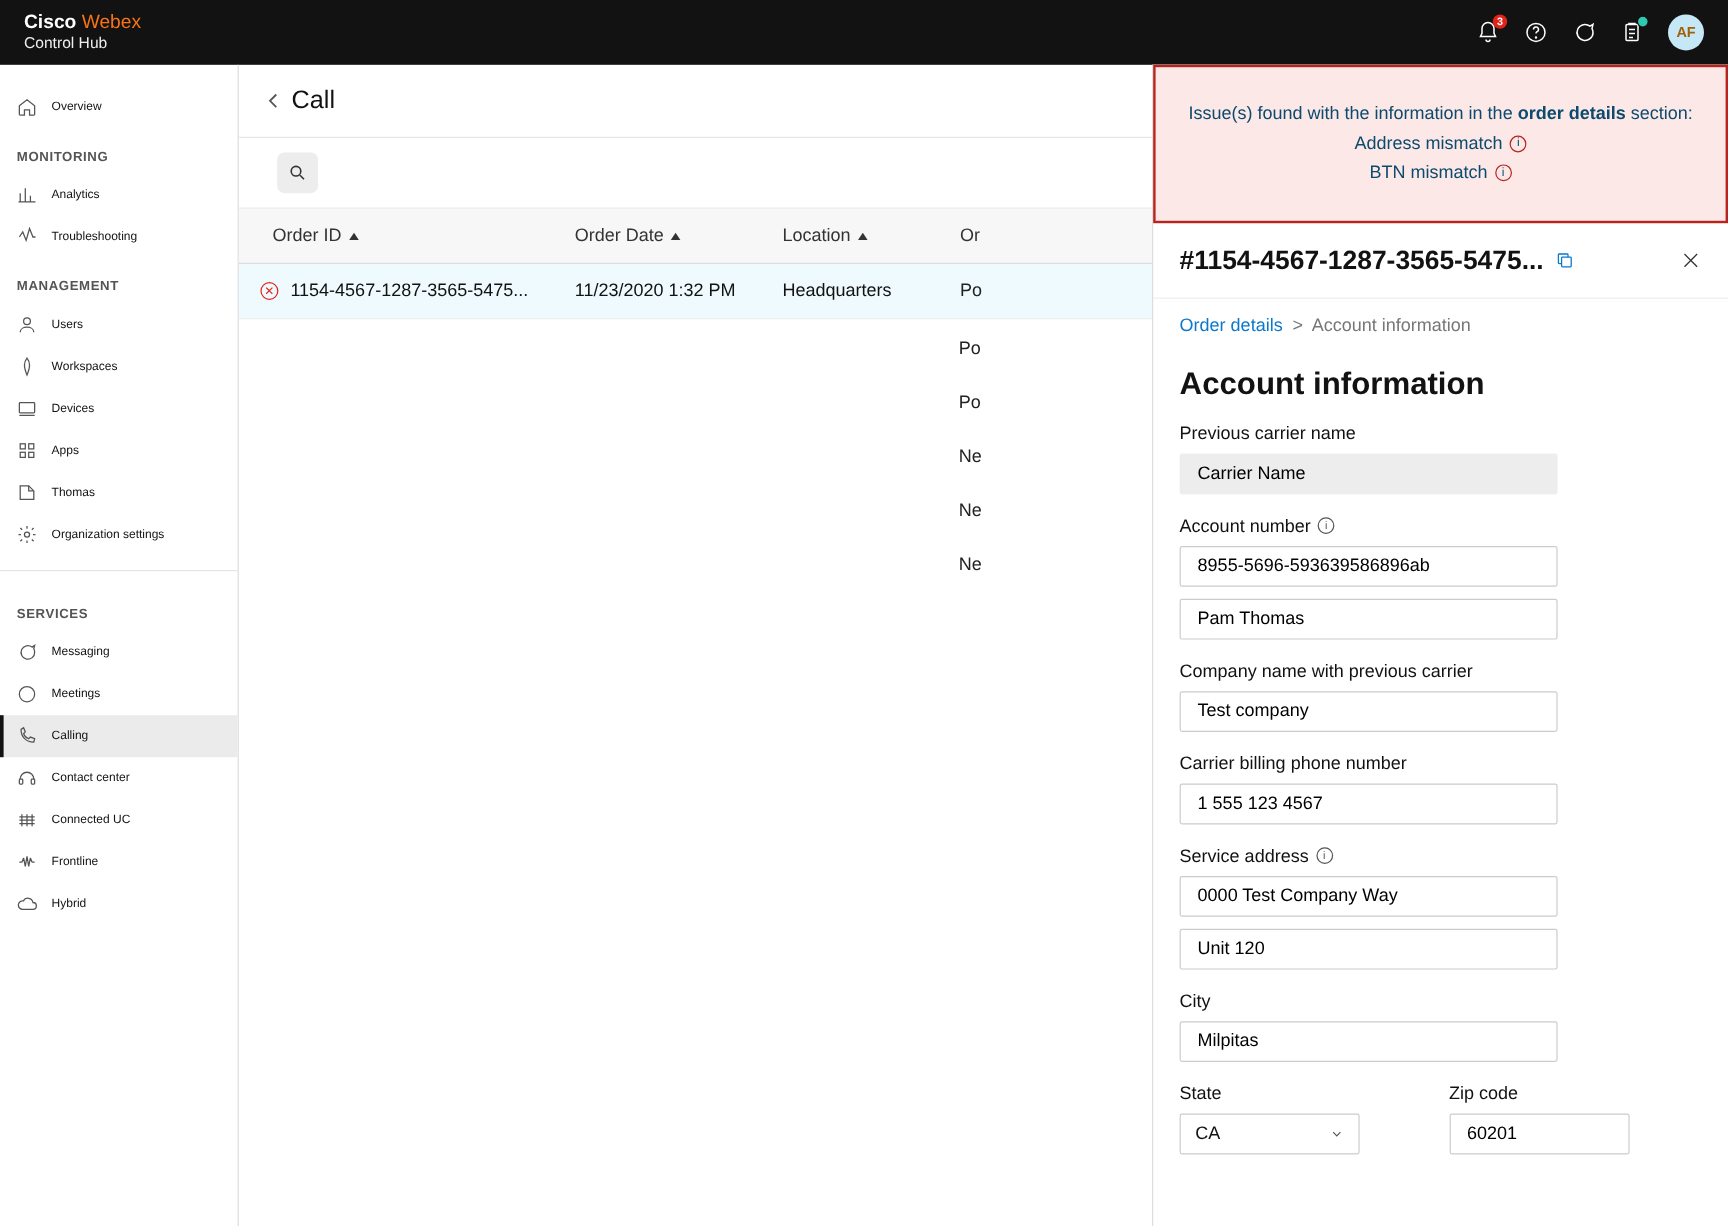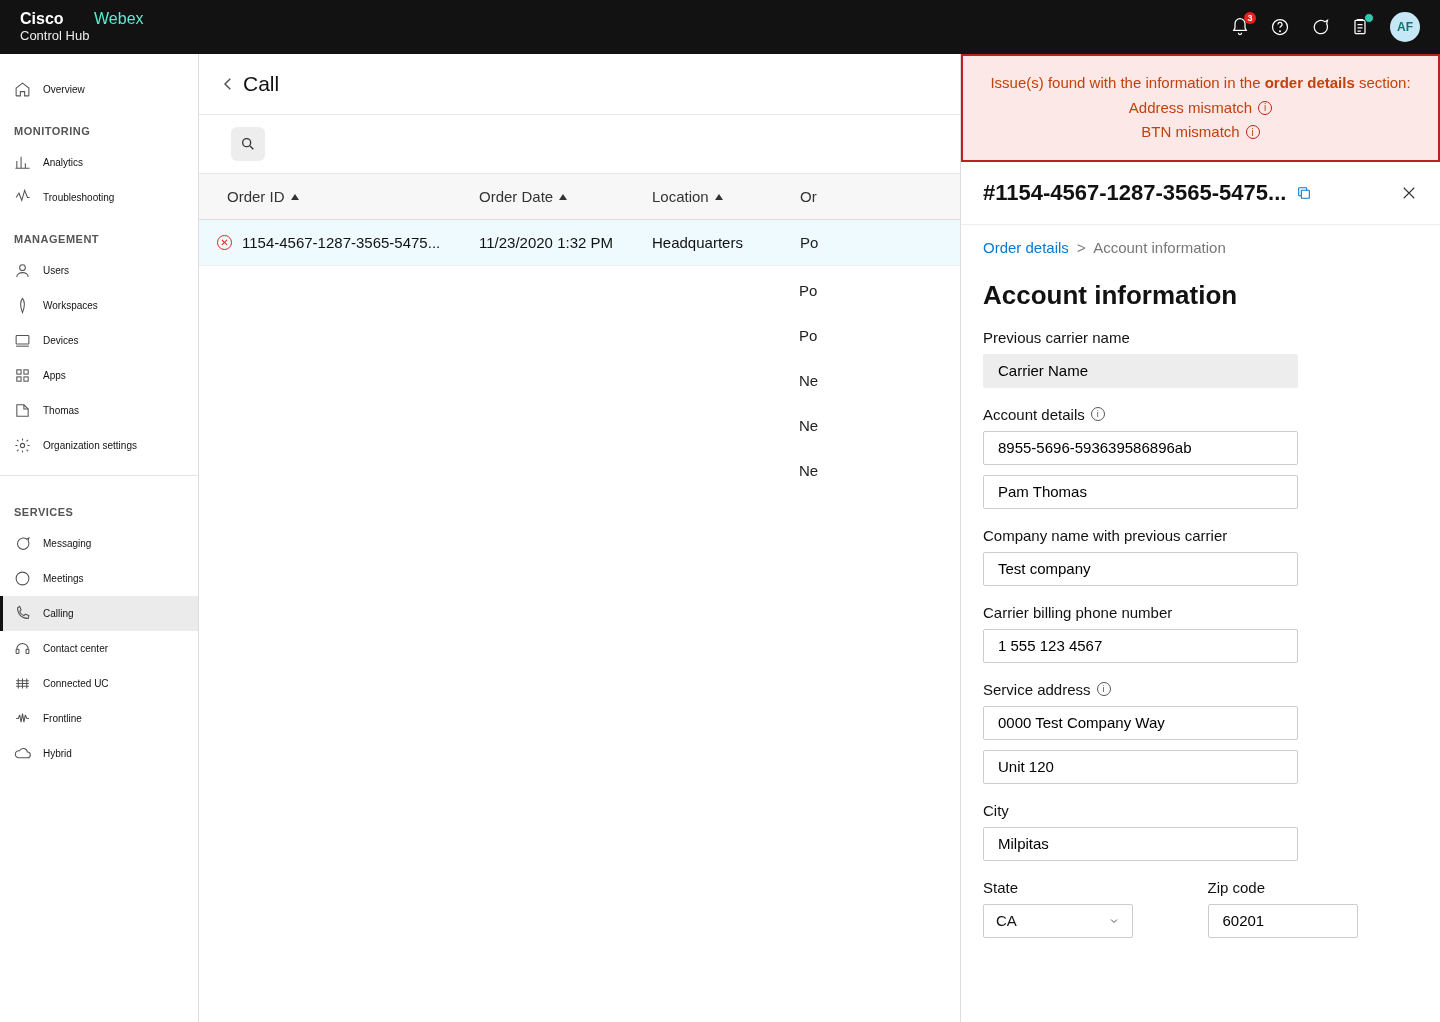--- a/index.html
+++ b/index.html
@@ -1,28 +1,28 @@
 <!DOCTYPE html>
 <html><head>
 <meta charset="utf-8">
 <style>
 *{box-sizing:border-box;margin:0;padding:0;font-family:"Helvetica Neue",Arial,sans-serif;}
 body{background:#fff;color:#121212;font-size:14px;width:1440px;height:1022px;overflow:hidden;position:relative;}
 .header{height:54px;background:#121212;color:#fff;display:flex;align-items:center;padding:0 20px;justify-content:space-between;}
 .brand{display:flex;flex-direction:column;line-height:1.15;}
 .brand-top{font-size:16px;}
 .brand-top b{font-weight:700;}
-.brand-top span{font-weight:300;color:#5eead4;margin-left:26px;}
+.brand-top span{font-weight:300;color:#f97316;}
 .brand-sub{font-size:13px;color:#eee;}
 .header-right{display:flex;align-items:center;gap:20px;}
 .hicon{width:20px;height:20px;stroke:#fff;fill:none;stroke-width:1.5;position:relative;display:flex;align-items:center;justify-content:center;}
 .hicon svg{width:20px;height:20px;stroke:#fff;fill:none;stroke-width:1.5;}
 .badge-red{position:absolute;top:-5px;right:-6px;background:#e2231a;color:#fff;font-size:9px;width:12px;height:12px;border-radius:50%;display:flex;align-items:center;justify-content:center;font-weight:bold;}
 .badge-green{position:absolute;top:-4px;right:-4px;background:#30c9b0;width:10px;height:10px;border-radius:50%;border:1.5px solid #121212;}
-.avatar{width:30px;height:30px;background:#c6e7f5;color:#0f766e;border-radius:50%;display:flex;align-items:center;justify-content:center;font-size:12px;font-weight:600;}
+.avatar{width:30px;height:30px;background:#c6e7f5;color:#a16207;border-radius:50%;display:flex;align-items:center;justify-content:center;font-size:12px;font-weight:600;}
 .layout{display:flex;height:calc(1022px - 54px);}
 .sidebar{width:199px;border-right:1px solid #ddd;padding:18px 0;overflow-y:auto;}
 .sb-item{display:flex;align-items:center;gap:12px;padding:9px 14px;cursor:pointer;color:#121212;font-size:10px;}
 .sb-item svg{width:17px;height:17px;stroke:#555;fill:none;stroke-width:1.5;}
 .sb-item.active{background:#ebebeb;border-left:3px solid #121212;padding-left:11px;font-weight:500;}
 .sb-section{padding:18px 14px 8px;font-size:11px;font-weight:700;letter-spacing:.5px;color:#555;}
 .sb-divider{border-top:1px solid #e5e5e5;margin:12px 0;}
 .main{flex:1;display:flex;flex-direction:column;position:relative;}
 .page-header{display:flex;align-items:center;justify-content:space-between;padding:18px 20px;border-bottom:1px solid #e7e7e7;}
 .page-title-wrap{display:flex;align-items:center;gap:6px;}
@@ -40,21 +40,21 @@
 .col2{width:173px;}
 .col3{width:148px;}
 .col4{flex:1;}
 .trow{display:flex;align-items:center;border-bottom:1px solid #eee;font-size:15px;background:#eefafd;}
 .td{padding:14px 18px;}
 .td.col1{display:flex;align-items:center;gap:10px;padding-left:18px;}
 .err-icon{width:15px;height:15px;border:1.5px solid #e2231a;border-radius:50%;display:flex;align-items:center;justify-content:center;color:#e2231a;font-size:10px;}
 .hidden-col{display:flex;flex-direction:column;gap:28px;padding:16px 10px;font-size:15px;color:#222;}
 
 .panel{position:absolute;right:0;top:0;width:480px;height:100%;background:#fff;border-left:1px solid #ddd;display:flex;flex-direction:column;}
-.error-banner{border:2px solid #b8231c;background:#fce8e6;color:#c2410c;padding:16px 20px;text-align:center;font-size:15px;line-height:1.5;}
+.error-banner{border:2px solid #b8231c;background:#fce8e6;color:#0c4a6e;padding:28px 20px;text-align:center;font-size:15px;line-height:1.5;}
 .error-banner .mis{display:flex;align-items:center;justify-content:center;gap:6px;margin-top:2px;}
 .info-icon{width:14px;height:14px;border:1.3px solid #b8231c;border-radius:50%;display:inline-flex;align-items:center;justify-content:center;font-size:10px;}
 .panel-head{display:flex;align-items:center;justify-content:space-between;padding:18px 22px;border-bottom:1px solid #eee;}
 .panel-title-wrap{display:flex;align-items:center;gap:10px;}
 .panel-title{font-size:22px;font-weight:700;}
 .copy-icon{width:16px;height:16px;stroke:#0a78cc;fill:none;stroke-width:1.6;}
 .close-x{width:18px;height:18px;stroke:#333;fill:none;stroke-width:1.5;cursor:pointer;}
 .breadcrumb{padding:14px 22px 0;font-size:15px;color:#777;}
 .breadcrumb a{color:#0a78cc;text-decoration:none;}
 .panel-body{padding:10px 22px 30px;overflow-y:auto;flex:1;}
@@ -313,21 +313,21 @@
         <span style="margin:0 4px;">&gt;</span>
         <span>Account information</span>
       </div>
       <div class="panel-body">
         <div class="panel-h2">Account information</div>
 
         <div class="field-label">Previous carrier name</div>
         <input class="input readonly" readonly="" value="Carrier Name" style="">
 
         <div class="field-label">
-            <span>Account details</span>
+            <span>Account number</span>
             <span class="info">i</span>
           </div>
         <input class="input" value="8955-5696-593639586896ab" style="">
 
         <input class="input" value="Pam Thomas" style="">
 
         <div class="field-label">Company name with previous carrier</div>
         <input class="input" value="Test company" style="">
 
         <div class="field-label">Carrier billing phone number</div>

